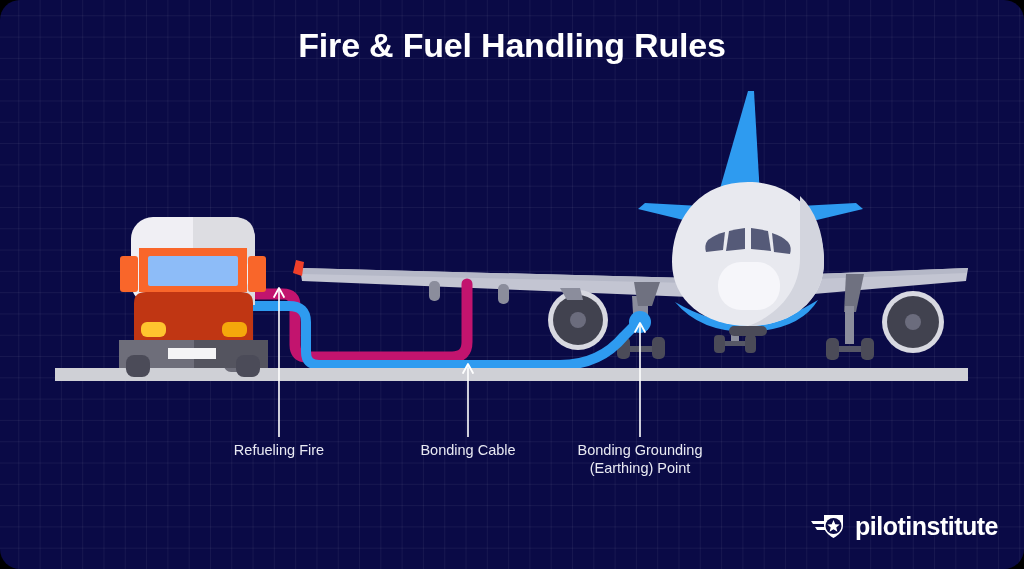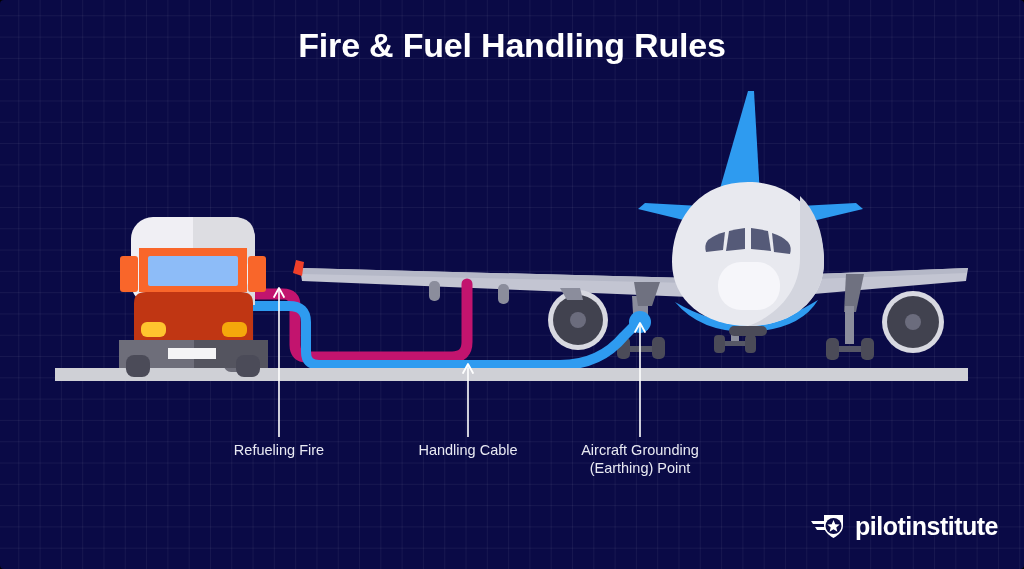--- a/index.html
+++ b/index.html
@@ -11,21 +11,21 @@
     width: 1024px;
     height: 569px;
     overflow: hidden;
     font-family: "Liberation Sans", sans-serif;
   }
   #infographic {
     position: relative;
     width: 1024px;
     height: 569px;
     background: #0a0a46;
-    border-radius: 4px;
+    border-radius: 20px;
     overflow: hidden;
   }
   #grid-layer {
     position: absolute;
     inset: 0;
     background-image:
       linear-gradient(to right, rgba(255,255,255,0.055) 1px, transparent 1px),
       linear-gradient(to bottom, rgba(255,255,255,0.055) 1px, transparent 1px);
     background-size: 21.3px 21.3px;
     background-position: -3px -6px;
@@ -202,22 +202,22 @@
 
       <path d="M468 437 L468 366" stroke="#ffffff" stroke-width="1.6" fill="none"></path>
       <path d="M463 373 L468 364 L473 373" stroke="#ffffff" stroke-width="1.8" fill="none" stroke-linecap="round" stroke-linejoin="round"></path>
 
       <path d="M640 437 L640 325" stroke="#ffffff" stroke-width="1.6" fill="none"></path>
       <path d="M635 332 L640 323 L645 332" stroke="#ffffff" stroke-width="1.8" fill="none" stroke-linecap="round" stroke-linejoin="round"></path>
     </g>
   </svg>
 
   <div class="callout-label" id="label-hose">Refueling Fire</div>
-  <div class="callout-label" id="label-cable">Handling Cable</div>
-  <div class="callout-label" id="label-ground">Aircraft Grounding
+  <div class="callout-label" id="label-cable">Bonding Cable</div>
+  <div class="callout-label" id="label-ground">Bonding Grounding
 (Earthing) Point</div>
 
   <div id="logo">
     <svg width="36" height="27" viewBox="0 0 36 27" xmlns="http://www.w3.org/2000/svg">
       <path d="M1 8 L15 8 L15 11 L3 11 Z" fill="#ffffff"></path>
       <path d="M5 14 L16 14 L16 17 L7 17 Z" fill="#ffffff"></path>
       <path d="M14 2 L33 2 L33 13 C33 20 25 24 23.5 25 C22 24 14 20 14 13 Z" fill="#ffffff"></path>
       <circle cx="23.5" cy="13" r="8" fill="#0a0a46"></circle>
       <path d="M23.5 7 L25.3 11.2 L29.7 11.5 L26.3 14.4 L27.4 18.7 L23.5 16.3 L19.6 18.7 L20.7 14.4 L17.3 11.5 L21.7 11.2 Z" fill="#ffffff"></path>
     </svg>

